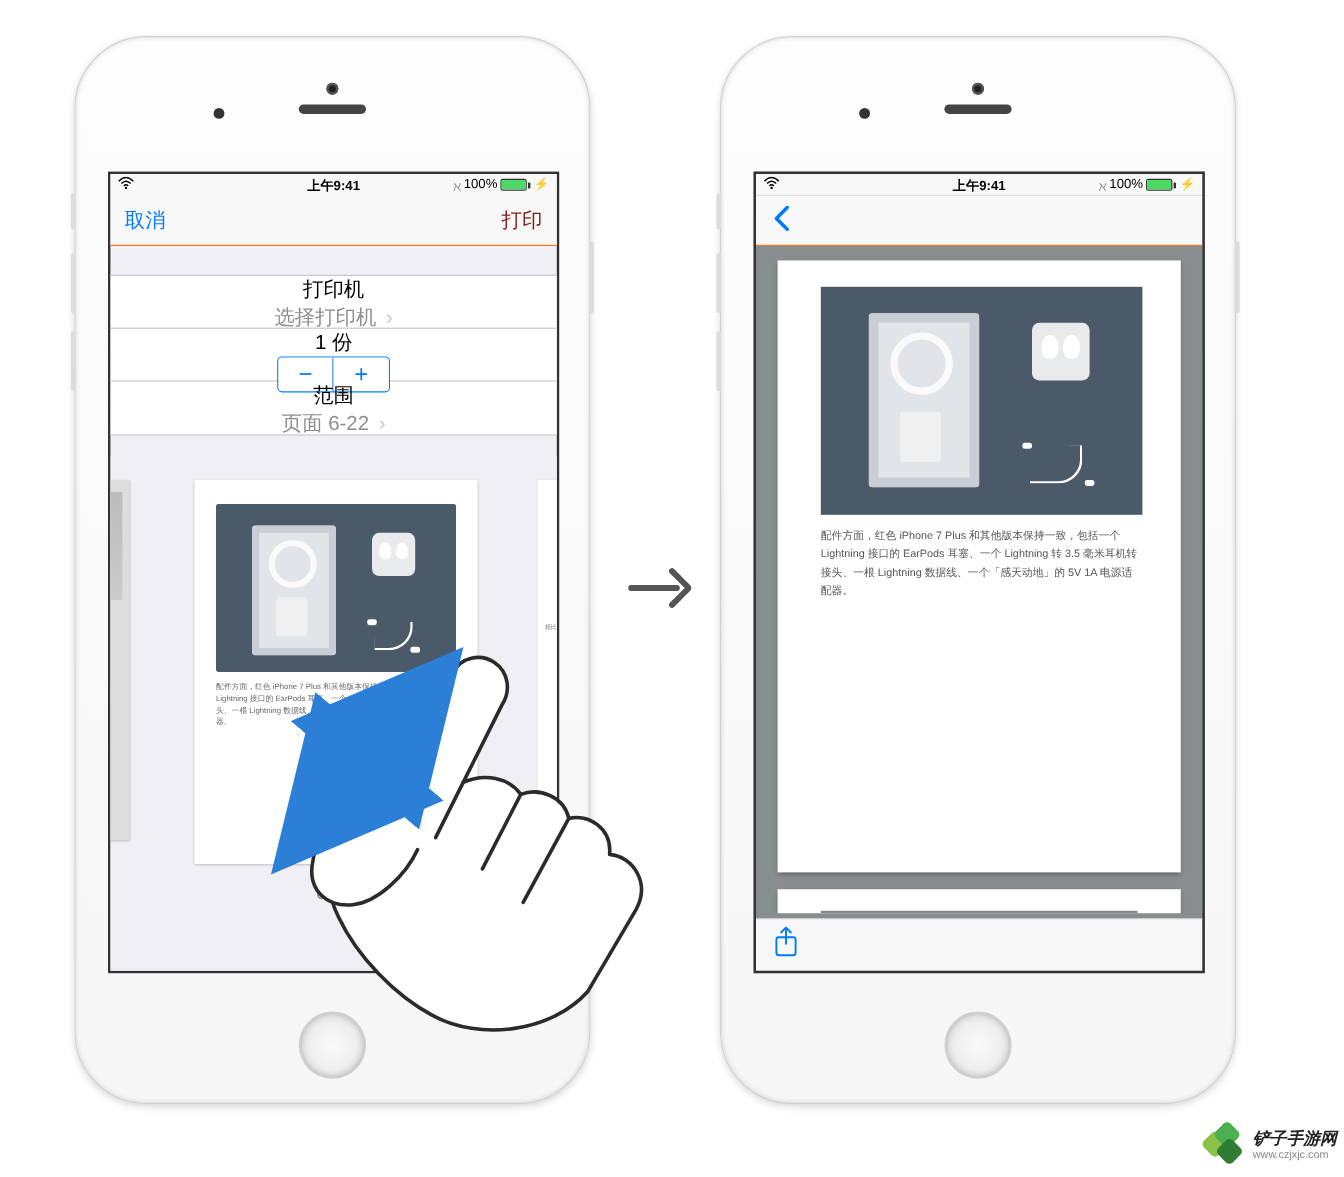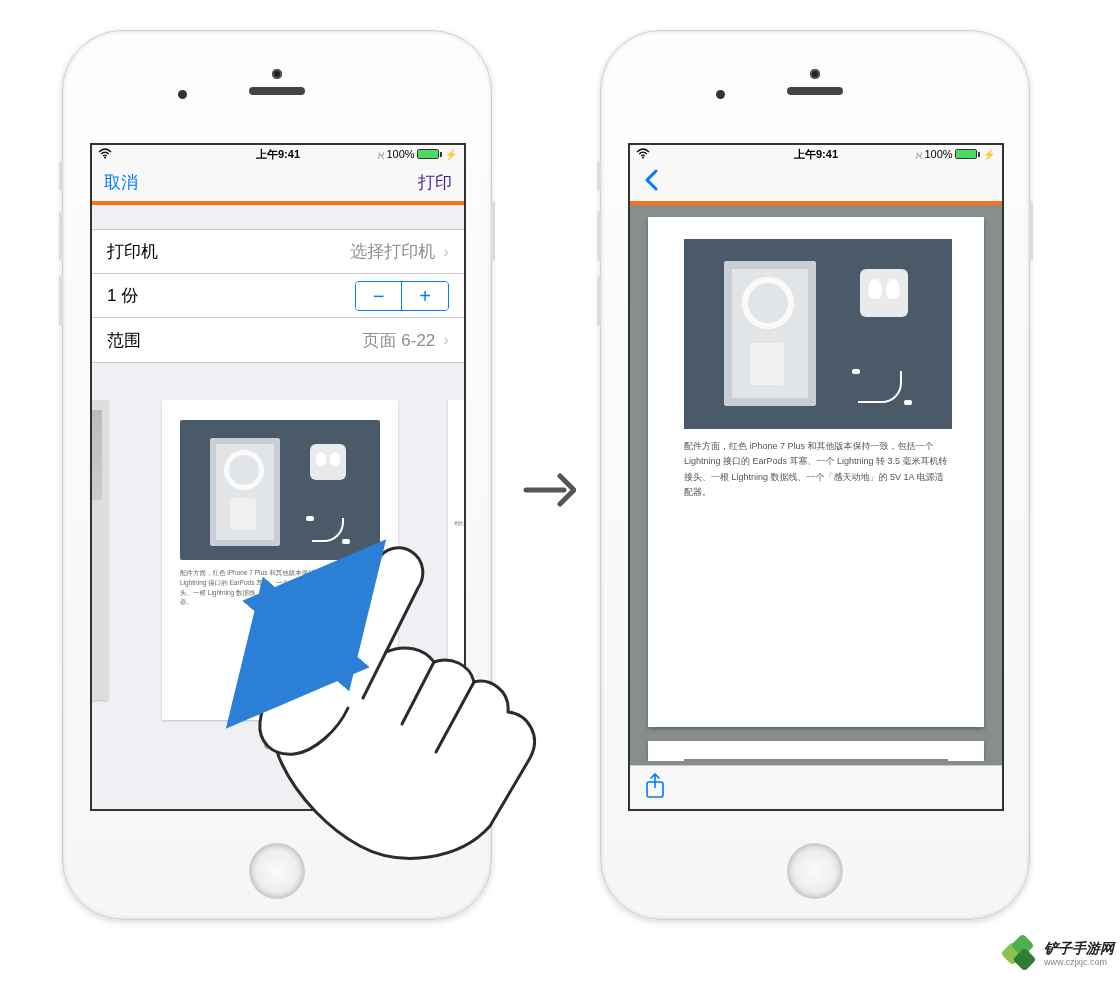--- a/index.html
+++ b/index.html
@@ -44,29 +44,29 @@
   .statusbar .time { position:absolute; left:0; right:0; text-align:center; font-weight:600; }
   .statusbar .sb-right { display:flex; align-items:center; gap:2px; }
   .wifi-icon, .bt-icon { display:inline-block; }
   .battery { display:inline-flex; align-items:center; }
   .batt-body { width:22px; height:10px; border:1px solid #333; border-radius:2px; position:relative; overflow:hidden; }
   .batt-fill { position:absolute; left:0; top:0; bottom:0; width:100%; background:#4cd964; }
   .batt-cap  { width:2px; height:5px; background:#333; margin-left:1px; border-radius:0 1px 1px 0; }
   .bolt { font-size:10px; margin-left:2px; }
 
   
-  .navbar { height:42px; background:#f8f8f8; border-bottom:4px solid #f97316; display:flex; align-items:center; justify-content:space-between; padding:0 12px; position:relative; }
+  .navbar { height:42px; background:#f8f8f8; border-bottom:1px solid #f97316; display:flex; align-items:center; justify-content:space-between; padding:0 12px; position:relative; }
   .nav-left { color:#007aff; font-size:17px; }
   .nav-title{ position:absolute; left:0; right:0; text-align:center; font-size:17px; font-weight:600; color:#000; }
-  .nav-right{ color:#4c1d95; font-size:17px; }
+  .nav-right{ color:#7f1d1d; font-size:17px; }
   .nav-back { color:#007aff; font-size:26px; line-height:1; padding-left:2px; }
 
   
   .list { margin-top:24px; background:#fff; border-top:1px solid #c8c7cc; border-bottom:1px solid #c8c7cc; }
-  .row { height:44px; padding:0 15px; display:flex; align-items:center; justify-content:space-between; border-bottom:1px solid #c8c7cc; font-size:17px; }
+  .row { height:44px; padding:0 15px; display:flex; align-items:center; justify-content:space-between; border-bottom:1px solid #c8c7cc; font-size:17px;flex-direction:column; }
   .row:last-child { border-bottom:none;align-items:center; }
   .row .label { color:#000; }
   .row .value { color:#8e8e93; display:flex; align-items:center; gap:8px; }
   .chevron { color:#c7c7cc; }
   .stepper { display:flex; border:1px solid #007aff; border-radius:4px; overflow:hidden; }
   .stepper button { width:46px; height:28px; background:#fff; color:#007aff; border:none; font-size:20px; line-height:1; cursor:pointer; }
   .stepper button:first-child { border-right:1px solid #007aff; }
 
   
   .preview-area { position:absolute; top:235px; left:0; right:0; bottom:0; background:#efeff4; overflow:hidden; }

